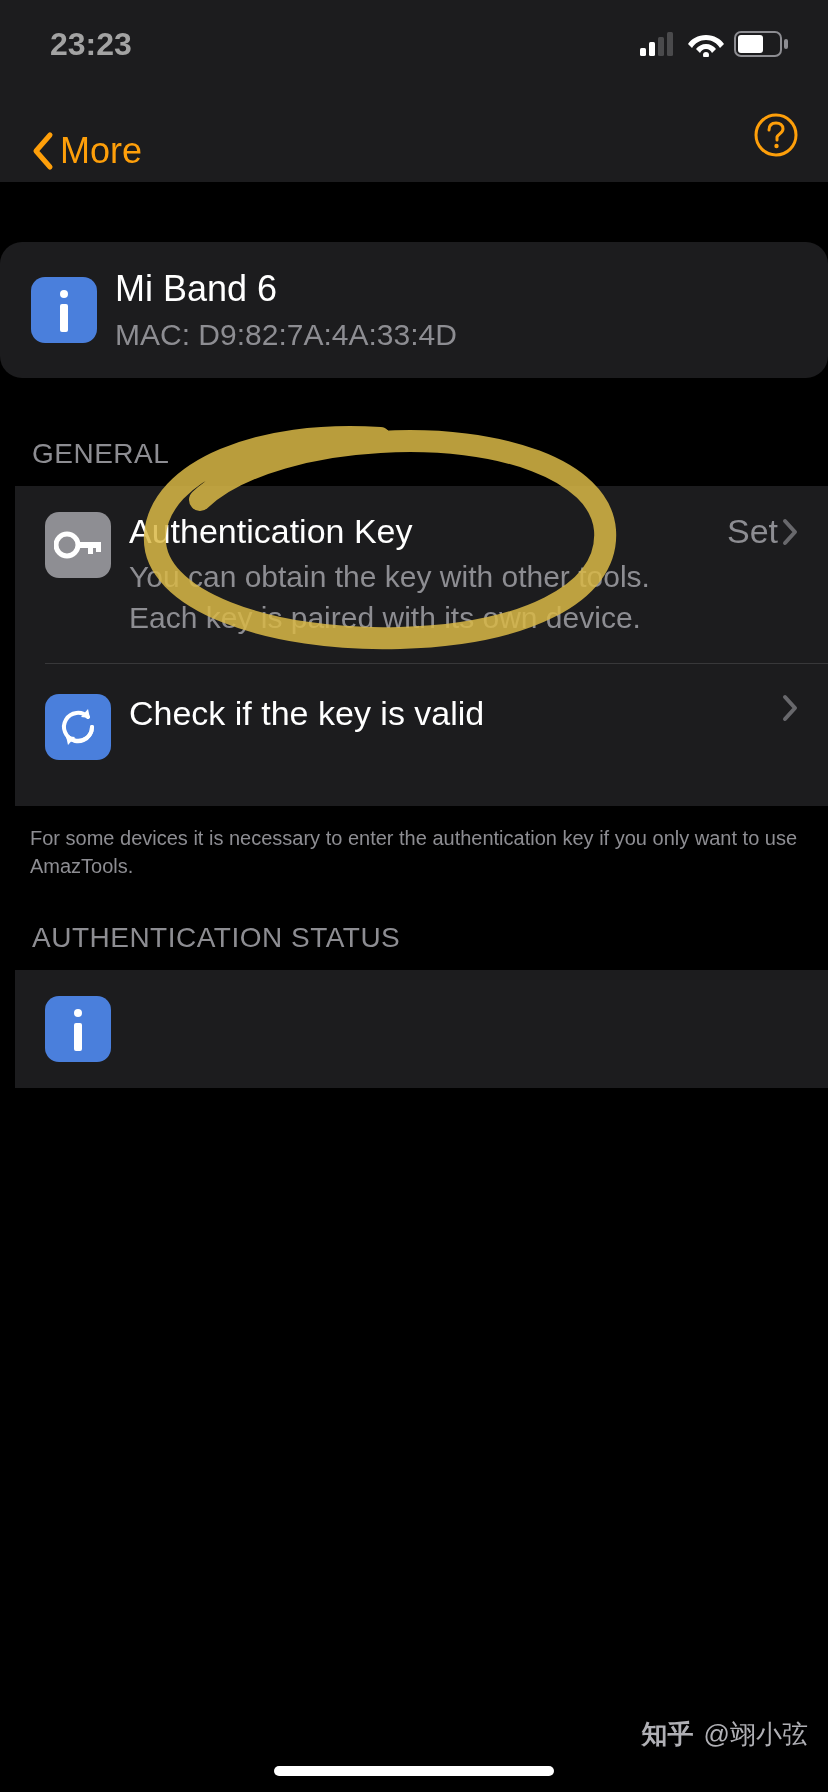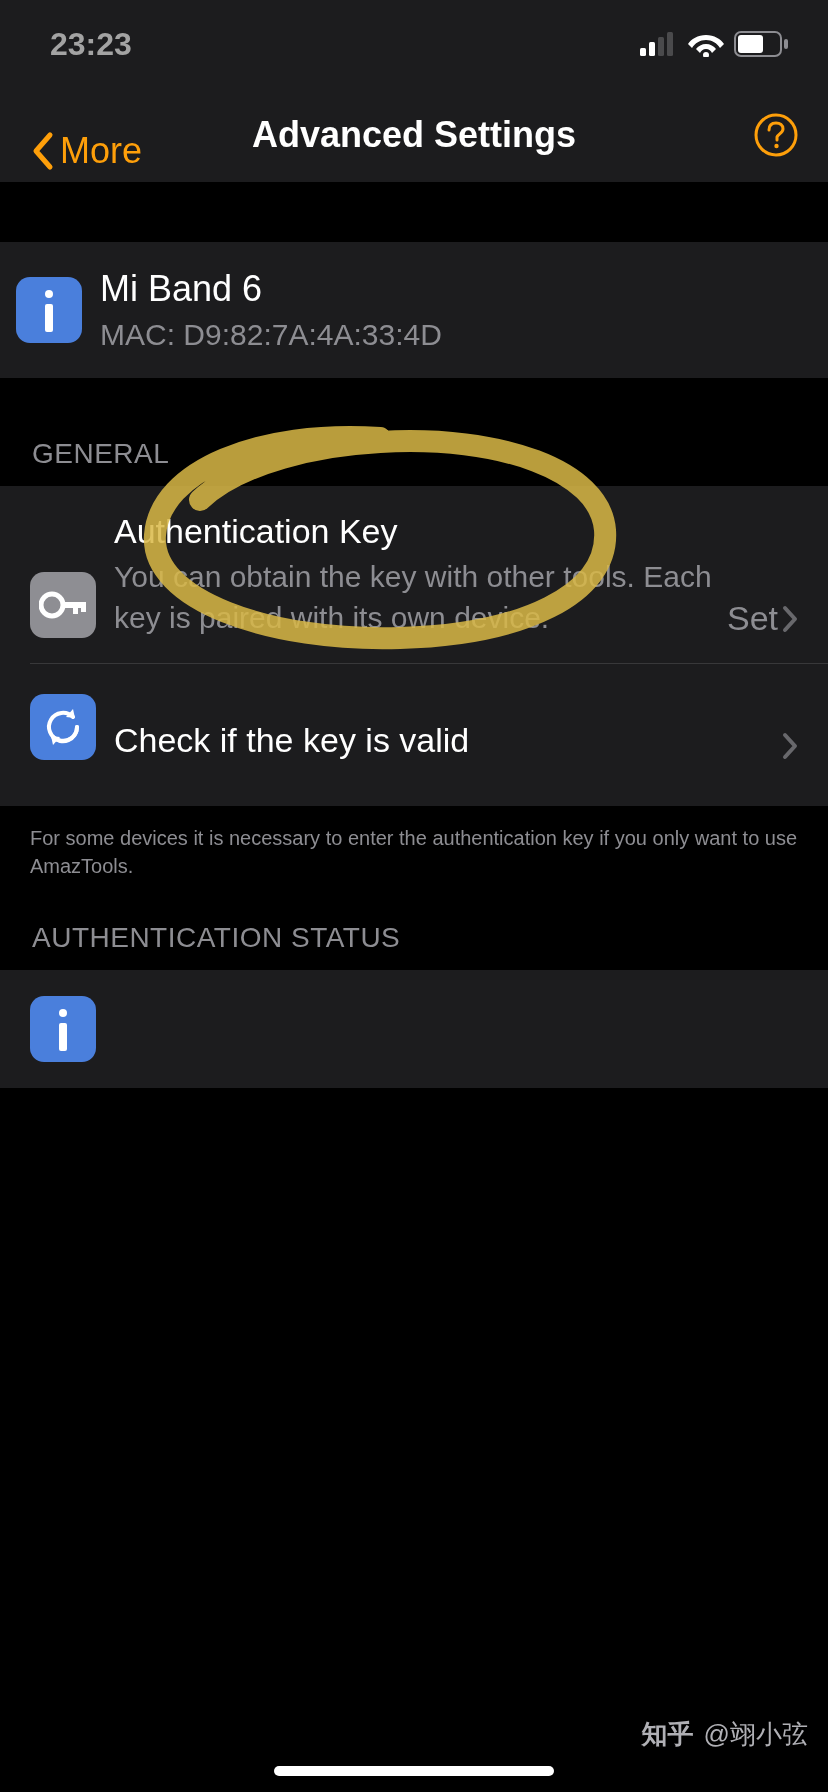--- a/index.html
+++ b/index.html
@@ -70,21 +70,22 @@
       justify-content: center;
     }
     .spacer-top {
       height: 60px;
       background: #000000;
     }
     .device-cell {
       background: #1c1c1e;
       display: flex;
       align-items: center;
-      padding: 26px 16px;
+      padding: 26px 31px;
+      border-radius: 22px;
     }
     .icon-box {
       width: 66px;
       height: 66px;
       border-radius: 14px;
       display: flex;
       align-items: center;
       justify-content: center;
       flex-shrink: 0;
       margin-right: 18px;
@@ -114,23 +115,24 @@
       color: #8d8d92;
       padding: 60px 30px 16px 32px;
       letter-spacing: 0.5px;
     }
     .section-header.tight {
       padding-top: 24px;
     }
     .list-cell {
       background: #1c1c1e;
       display: flex;
-      align-items: flex-end;
+      align-items: flex-start;
       padding: 22px 30px;
       position: relative;
+      margin-left: 15px;
     }
     .list-cell.divider::after {
       content: "";
       position: absolute;
       bottom: 0;
       left: 30px;
       right: 0;
       height: 1px;
       background: #38383a;
     }
@@ -222,21 +224,20 @@
   </div>
 </div>
 
 <div class="nav-bar">
   <div class="nav-back">
     <svg width="24" height="40" viewBox="0 0 24 40">
       <path d="M20 4 L6 20 L20 36" stroke="#fe9f0a" stroke-width="5" fill="none" stroke-linecap="round" stroke-linejoin="round"></path>
     </svg>
     <span>More</span>
   </div>
-  <div class="nav-title">Advanced Settings</div>
   <div class="nav-help">
     <svg width="44" height="44" viewBox="0 0 44 44">
       <circle cx="22" cy="22" r="20" stroke="#fe9f0a" stroke-width="3" fill="none"></circle>
       <path d="M15 17 C 15 12 18 10 22 10 C 26 10 29 12 29 16 C 29 20 24 21 23 24 L 23 27" stroke="#fe9f0a" stroke-width="3" fill="none" stroke-linecap="round"></path>
       <circle cx="22.5" cy="33" r="2.2" fill="#fe9f0a"></circle>
     </svg>
   </div>
 </div>
 
 <div class="spacer-top"></div>

